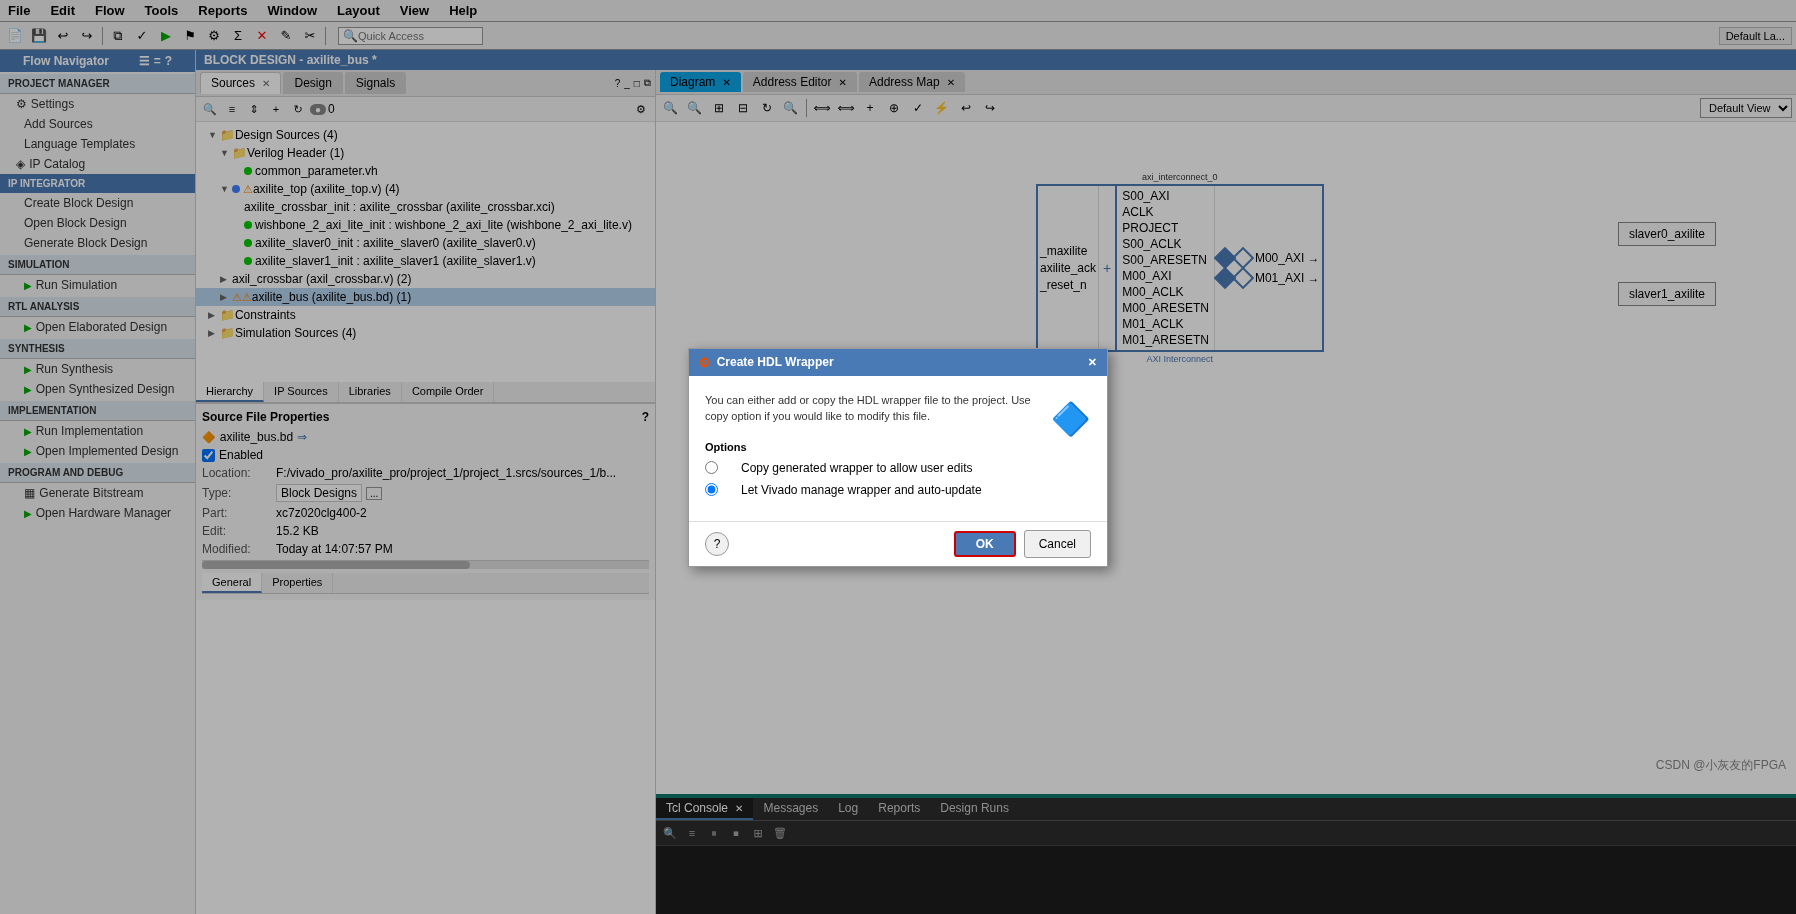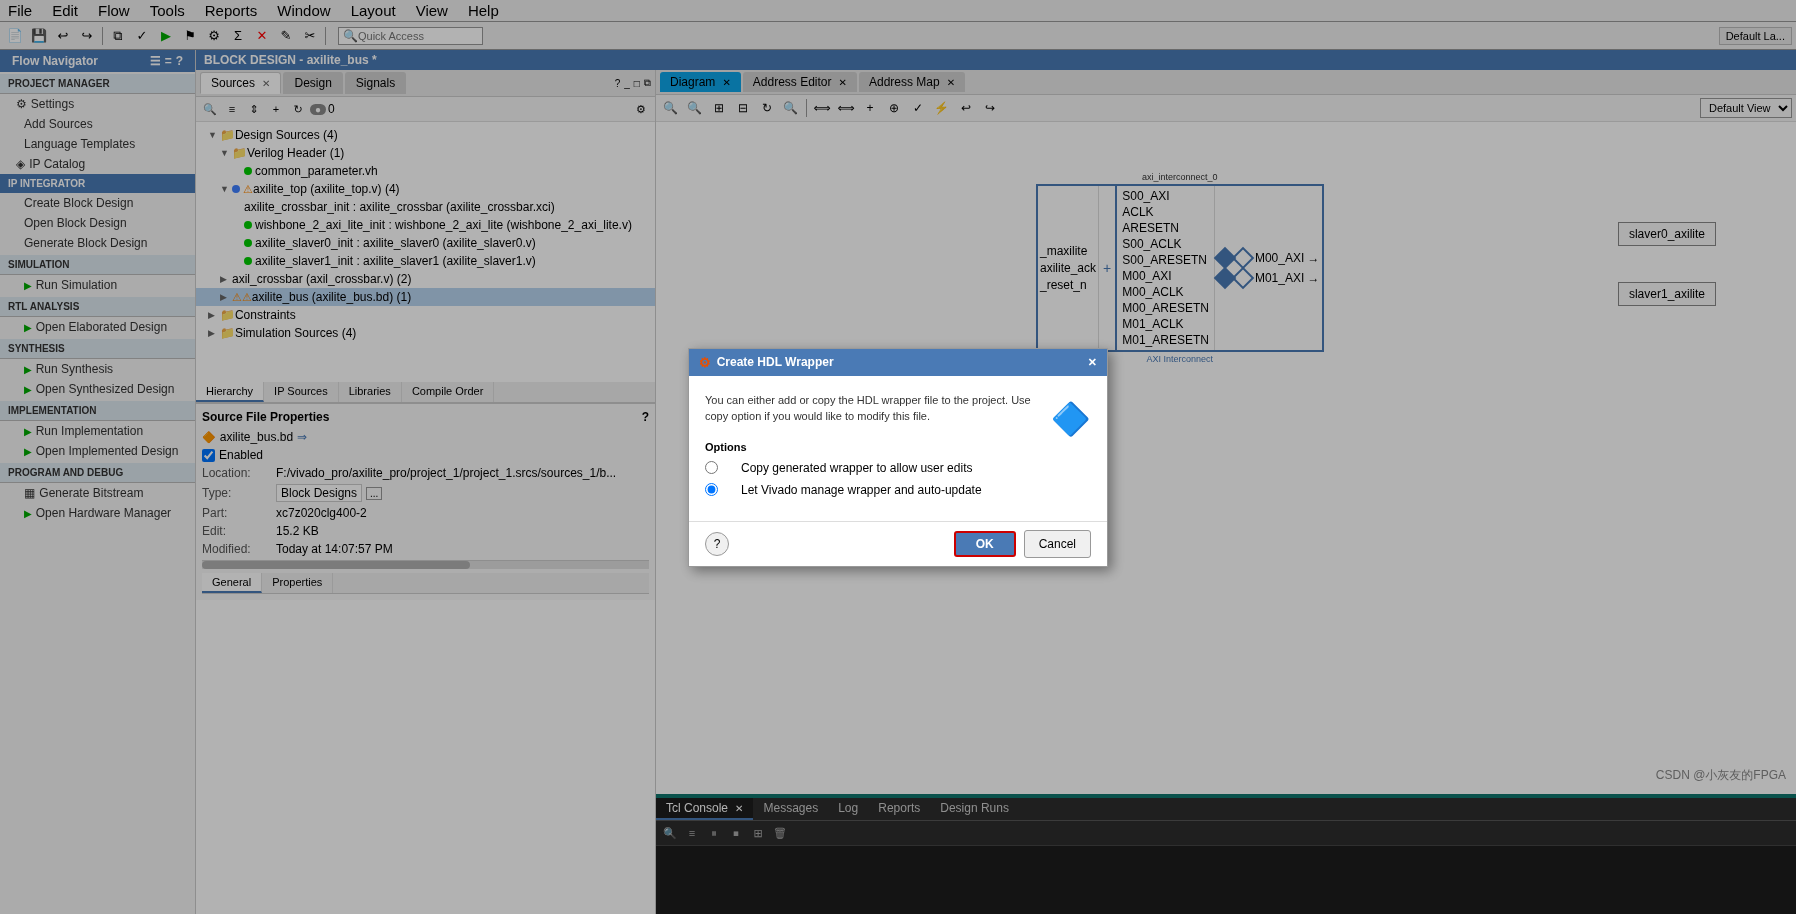--- a/index.html
+++ b/index.html
@@ -3,21 +3,21 @@
   <meta charset="utf-8">
   <style>
     * { box-sizing: border-box; margin: 0; padding: 0; font-family: 'Segoe UI', Arial, sans-serif; font-size: 12px; }
     body { background: #d4d0c8; overflow: hidden; width: 1796px; height: 914px; }
 
     
     .menu-bar {
       display: flex; align-items: center; background: #f0f0f0; border-bottom: 1px solid #999;
       height: 22px; padding: 0 4px; gap: 12px;
     }
-    .menu-bar span { font-size: 15px; cursor: pointer; padding: 2px 4px; }
+    .menu-bar span { font-size: 13px; cursor: pointer; padding: 2px 4px; font-weight: bold; }
 
     
     .toolbar {
       display: flex; align-items: center; background: #f0f0f0; border-bottom: 1px solid #999;
       height: 28px; padding: 0 4px; gap: 2px;
     }
     .toolbar-btn {
       width: 22px; height: 22px; display: flex; align-items: center; justify-content: center;
       cursor: pointer; border: none; background: transparent; font-size: 13px;
     }
@@ -31,21 +31,21 @@
 
     
     .main-layout { display: flex; height: calc(914px - 50px); }
 
     
     .sidebar {
       width: 196px; background: #f5f5f5; border-right: 1px solid #ccc;
       display: flex; flex-direction: column; overflow-y: auto;
     }
     .sidebar-header {
-      background: #4a7ab5; color: white; padding: 4px 12px; font-size: 11px; font-weight: bold;
+      background: #4a7ab5; color: white; padding: 4px 23px; font-size: 11px; font-weight: bold;
       display: flex; align-items: center; justify-content: space-between;
     }
     .sidebar-header-icons { display: flex; gap: 4px; }
     .sidebar-section-title {
       background: #dde8f0; padding: 4px 8px; font-size: 10px; font-weight: bold;
       color: #333; border-bottom: 1px solid #bbb; margin-top: 2px;
     }
     .sidebar-item {
       padding: 3px 8px 3px 16px; cursor: pointer; font-size: 11px; color: #333;
       display: flex; align-items: center; gap: 4px;
@@ -518,21 +518,21 @@
                 <div>_reset_n</div>
               </div>
 
               <div style="display:flex; align-items:center; padding:0 4px; border-right:2px solid #4a7ab5;">
                 <span style="color:#4a7ab5; font-size:14px;">+</span>
               </div>
 
               <div style="display:flex; flex-direction:column; border-right:1px solid #ddd; font-size:9px; padding:2px;">
                 <div style="padding:1px 3px;">S00_AXI</div>
                 <div style="padding:1px 3px;">ACLK</div>
-                <div style="padding:1px 3px;">ARESETN</div>
+                <div style="padding:1px 3px;">PROJECT</div>
                 <div style="padding:1px 3px;">S00_ACLK</div>
                 <div style="padding:1px 3px;">S00_ARESETN</div>
                 <div style="padding:1px 3px;">M00_AXI</div>
                 <div style="padding:1px 3px;">M00_ACLK</div>
                 <div style="padding:1px 3px;">M00_ARESETN</div>
                 <div style="padding:1px 3px;">M01_ACLK</div>
                 <div style="padding:1px 3px;">M01_ARESETN</div>
               </div>
 
               <div style="display:flex; flex-direction:column; font-size:9px; padding:2px;">
@@ -557,21 +557,21 @@
             <div style="text-align:center; color:#4a7ab5; font-size:9px; margin-top:2px;">AXI Interconnect</div>
           </div>
 
           <div style="position:absolute; top:100px; right:80px; border:1px solid #888; background:#f8f8f8; padding:4px 10px; font-size:10px;">
             <span>slaver0_axilite</span>
           </div>
           <div style="position:absolute; top:160px; right:80px; border:1px solid #888; background:#f8f8f8; padding:4px 10px; font-size:10px;">
             <span>slaver1_axilite</span>
           </div>
 
-          <div style="position:absolute; bottom:10px; right:10px; font-size:11px; color:#888;">
+          <div style="position:absolute; bottom:20px; right:10px; font-size:11px; color:#888;">
             <span>CSDN @小灰友的FPGA</span>
           </div>
         </div>
 
         <div class="bottom-panel">
           <div class="bottom-tabs">
             <div class="bottom-tab active">
               <span>Tcl Console</span>
               <span class="bottom-tab-close">✕</span>
             </div>

